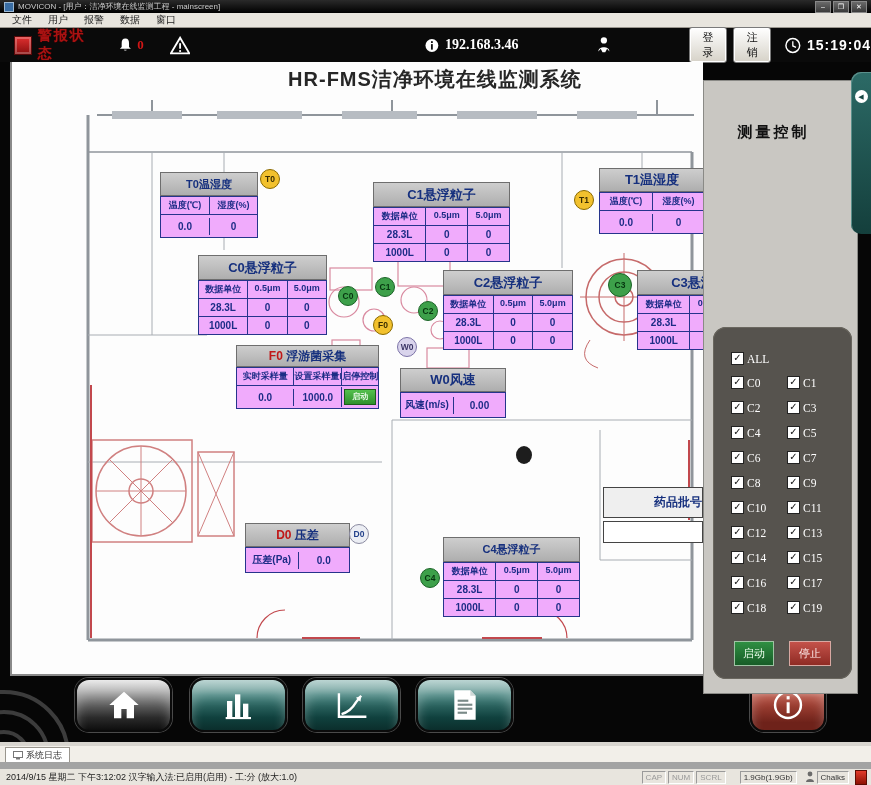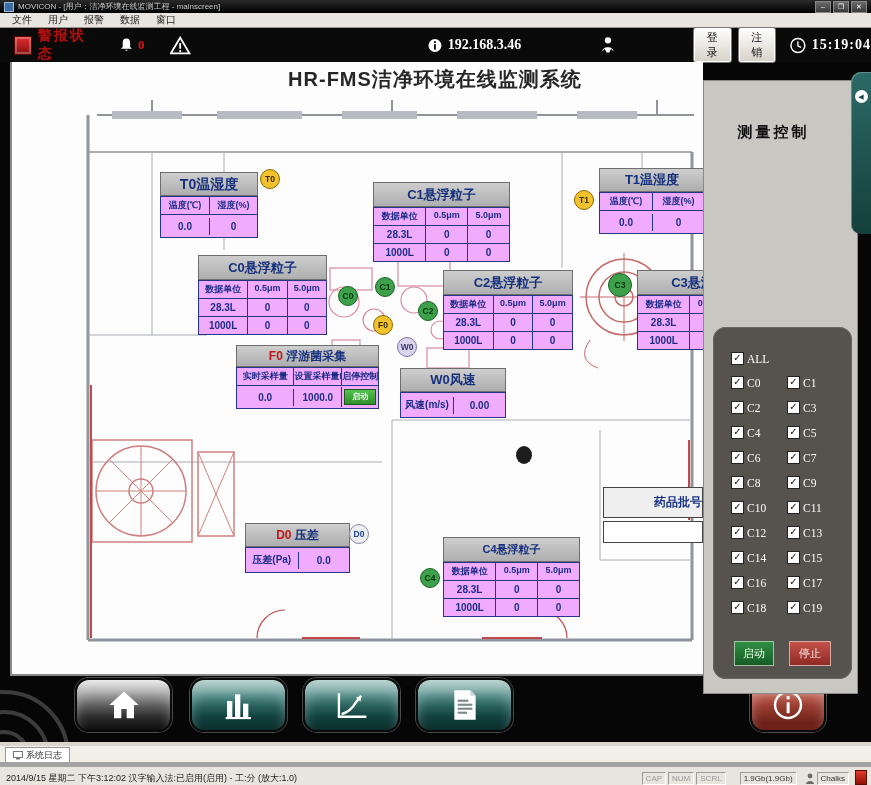--- a/index.html
+++ b/index.html
@@ -17,21 +17,21 @@
   .menubar{left:0;top:13px;width:871px;height:15px;background:#e8e5de;border-bottom:1px solid #9a968e;display:flex;align-items:center;padding-left:4px;box-sizing:border-box}
   .menu-item{font-size:10px;color:#222;padding:0 8px}
 
   
   .toolbar{left:0;top:28px;width:871px;height:34px;background:#0a0a0a;display:flex;align-items:center}
   .alarm-ico{width:17px;height:17px;margin-left:14px;background:linear-gradient(#e03030,#8a0f0f);border:1px solid #5a0808;box-shadow:inset 0 0 0 2px rgba(255,255,255,.25)}
   .alarm-text{color:#a81212;font-size:14px;font-weight:bold;letter-spacing:2px;margin-left:6px;font-family:"Liberation Serif",serif;text-shadow:0 0 1px #700}
   .alarm-count{color:#d01616;font-size:13px;font-weight:bold;margin-left:4px;font-family:"Liberation Serif",serif}
   .tool-ip{color:#fff;font-size:14px;font-weight:bold;font-family:"Liberation Serif",serif;margin-left:6px}
   .tool-btn{background:linear-gradient(#ffffff,#d6d2c8);border:1px solid #7a7a7a;border-radius:3px;font-size:11px;color:#111;padding:2px 8px;margin-left:6px;box-shadow:inset 0 0 0 1px #fff}
-  .tool-time{color:#fff;font-size:14px;font-weight:bold;font-family:Liberation Serif, serif;letter-spacing:1px;margin-left:6px}
+  .tool-time{color:#fff;font-size:14px;font-weight:bold;font-family:Liberation Sans, sans-serif;letter-spacing:1px;margin-left:6px}
 
   
   .canvas{left:10px;top:62px;width:693px;height:614px;background:#fdfdfd;border-left:2px solid #8a8a8a;border-bottom:2px solid #8a8a8a;box-sizing:border-box;z-index:1}
   .main-title{left:280px;top:66px;width:310px;text-align:center;font-size:20px;font-weight:bold;color:#262626;letter-spacing:1px;z-index:4}
 
   
   .panel{position:absolute;z-index:5}
   .phead{background:linear-gradient(#cecece,#aeaeae);border:1px solid #6e6e6e;color:#16307e;font-weight:bold;font-size:12px;text-align:center;height:20px;line-height:20px;white-space:nowrap;overflow:hidden}
   .red-code{color:#c01818}
   .ptable{background:#f0abfc;border:1.5px solid #26348c}
@@ -73,21 +73,21 @@
   .bottomnav{left:0;top:676px;width:871px;height:66px;background:#060606;z-index:3}
   .nav-btn{position:absolute;top:2px;width:93px;height:50px;border-radius:14px;border:2px solid #0b0b0b;box-shadow:0 0 0 1px #4a4a4a,inset 0 16px 12px rgba(255,255,255,.30);display:flex;align-items:center;justify-content:center}
   .nav-teal{background:linear-gradient(#9fc4c0 0%,#41807b 30%,#10413e 75%,#0b2e2c 100%)}
   .nav-gray{background:linear-gradient(#e2e2e2 0%,#8a8a8a 30%,#2b2b2b 75%,#0e0e0e 100%)}
   .nav-red{background:linear-gradient(#e8b0a4 0%,#b04a3c 35%,#6e221a 85%)}
 
   
   .edge-strip{left:0;top:742px;width:871px;height:4px;background:#d8d5cf}
   .tabrow{left:0;top:746px;width:871px;height:16px;background:#f2efe9;border-bottom:1px solid #c6c2ba}
   .log-tab{position:absolute;left:5px;top:1px;height:14px;background:#fff;border:1px solid #9a968e;border-bottom:none;display:flex;align-items:center;gap:3px;padding:0 7px;font-size:9px;color:#333}
-  .statusrow{left:0;top:762px;width:871px;height:23px;background:#e8e5de;border-top:5px solid #a3a3a3;display:flex;align-items:flex-end;box-sizing:border-box}
+  .statusrow{left:0;top:762px;width:871px;height:23px;background:#e8e5de;border-top:7px solid #a3a3a3;display:flex;align-items:center;box-sizing:border-box}
   .status-msg{font-size:9px;color:#222;margin-left:6px;flex:1;white-space:nowrap;overflow:hidden}
   .sb-box{border:1px solid;border-color:#9a9a9a #ffffff #ffffff #9a9a9a;font-size:8px;color:#999;padding:1px 3px;margin-left:2px;background:#e8e5de}
   .sb-box.dark{color:#333}
   .alarm-mini{width:10px;height:13px;background:linear-gradient(#e23c2a,#8e1204);border:1px solid #5c0c02;margin:0 4px 0 6px}
 </style>
 </head>
 <body>
 
 <div class="abs titlebar">
   <span class="app-ico"></span>
@@ -226,21 +226,21 @@
 <div class="mk mk-g" style="left:338px;top:286px">C0</div>
 <div class="mk mk-g" style="left:375px;top:277px">C1</div>
 <div class="mk mk-g" style="left:418px;top:301px">C2</div>
 <div class="mk mk-g" style="left:608px;top:273px;width:24px;height:24px">C3</div>
 <div class="mk mk-g" style="left:420px;top:568px">C4</div>
 <div class="mk mk-y" style="left:373px;top:315px">F0</div>
 <div class="mk mk-w" style="left:397px;top:337px">W0</div>
 <div class="mk mk-d" style="left:349px;top:524px">D0</div>
 
 <div class="panel" style="left:160px;top:172px;width:98px">
-  <div class="phead" style="font-size:14px;height:22px;line-height:22px">T0温湿度</div>
+  <div class="phead" style="font-size:11px;height:22px;line-height:22px">T0温湿度</div>
   <div class="ptable">
     <div class="prow phr">
       <div class="pc tcell">温度(℃)</div>
       <div class="pc tcell">湿度(%)</div>
     </div>
     <div class="prow" style="height:22px;align-items:center">
       <div class="pc tcell">0.0</div>
       <div class="pc tcell">0</div>
     </div>
   </div>

